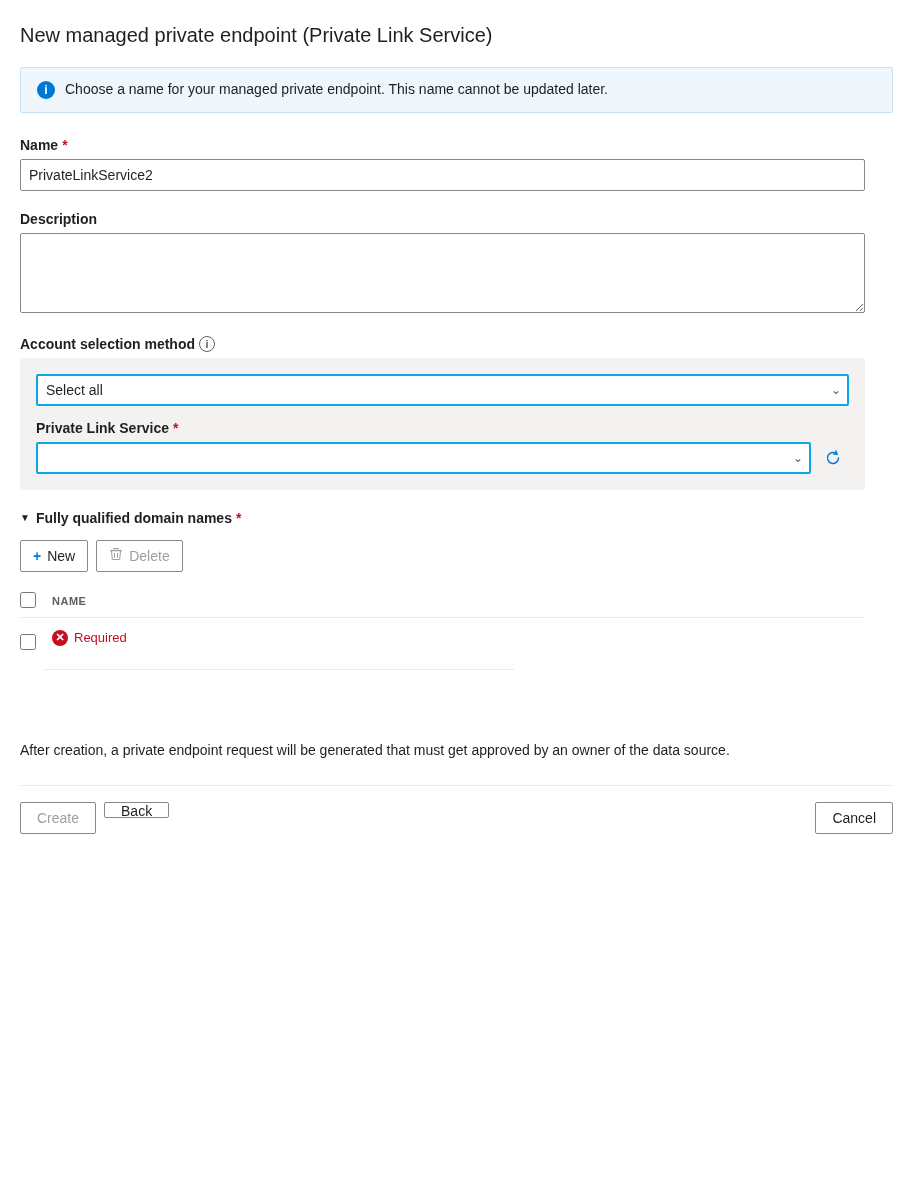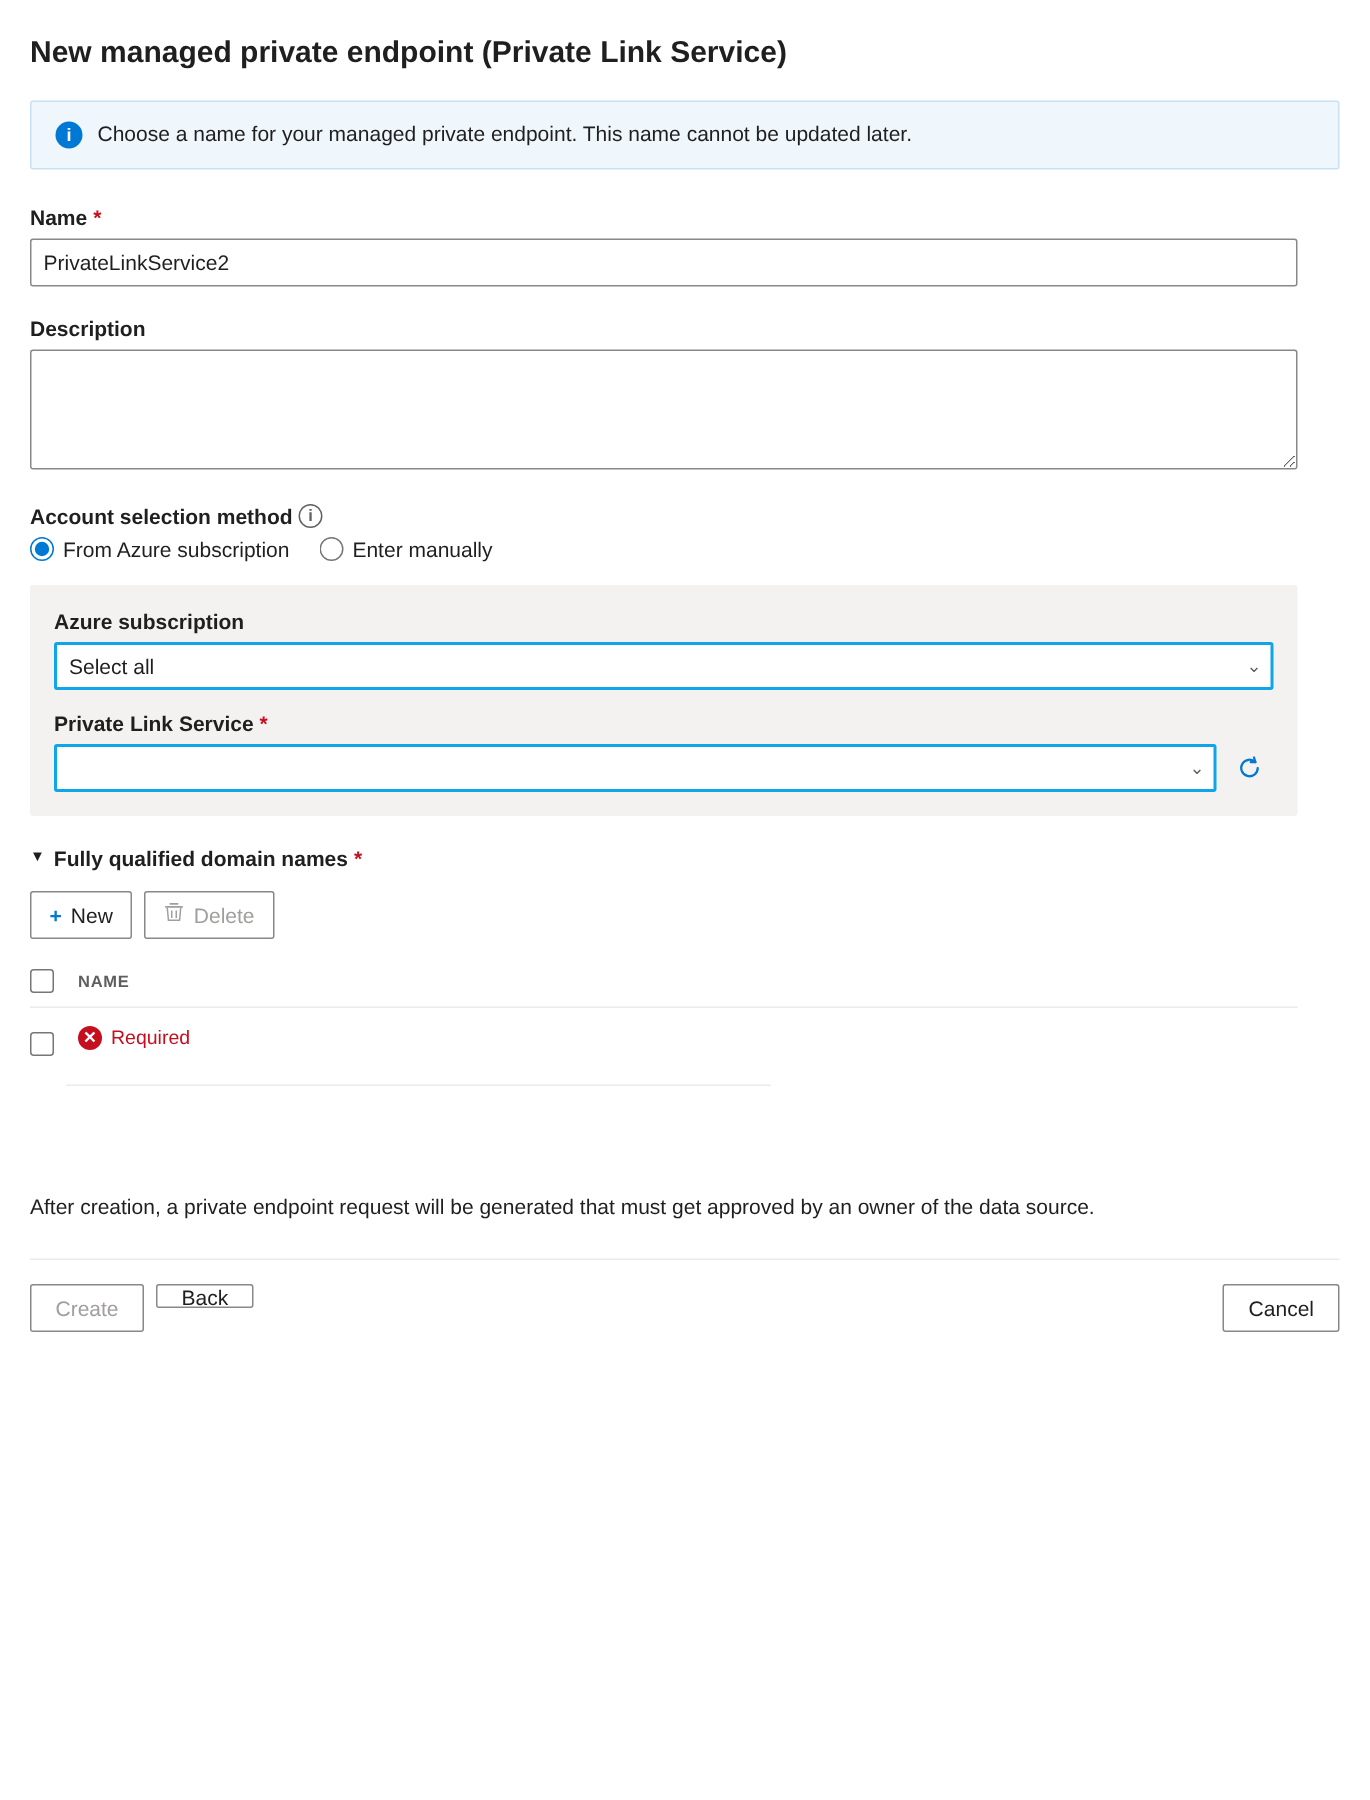--- a/index.html
+++ b/index.html
@@ -7,21 +7,21 @@
       font-family: 'Segoe UI', Arial, sans-serif;
       font-size: 14px;
       color: #1f1f1f;
       background: #fff;
       width: 913px;
       min-height: 1200px;
       padding: 24px 20px 24px 20px;
     }
     .page-title {
       font-size: 20px;
-      font-weight: 700;
+      font-weight: 400;
       color: #1f1f1f;
       margin-bottom: 20px;
     }
     .info-banner {
       background: #eff6fc;
       border: 1px solid #c7e0f4;
       border-radius: 2px;
       padding: 12px 16px;
       display: flex;
       align-items: flex-start;
@@ -398,33 +398,22 @@
     <span>Description</span>
   </div>
   <textarea class="textarea-input" style=""></textarea>
 </div>
 
 <div class="field-section">
   <div class="field-label">
     <span>Account selection method</span>
     <span class="info-circle">i</span>
   </div>
-  <div class="radio-group">
-    <label class="radio-option">
-      <input type="radio" name="account_method" checked="" style="">
-      <span class="radio-label">From Azure subscription</span>
-    </label>
-    <label class="radio-option">
-      <input type="radio" name="account_method" style="">
-      <span class="radio-label">Enter manually</span>
-    </label>
-  </div>
 
   <div class="azure-sub-section">
-    <div class="sub-field-label">Azure subscription</div>
     <div class="select-wrapper">
       <select class="select-input">
         <option>Select all</option>
       </select>
       <span class="select-chevron">⌄</span>
     </div>
 
     <div class="sub-field-label">
       <span>Private Link Service</span>
       <span class="required-star">*</span>

